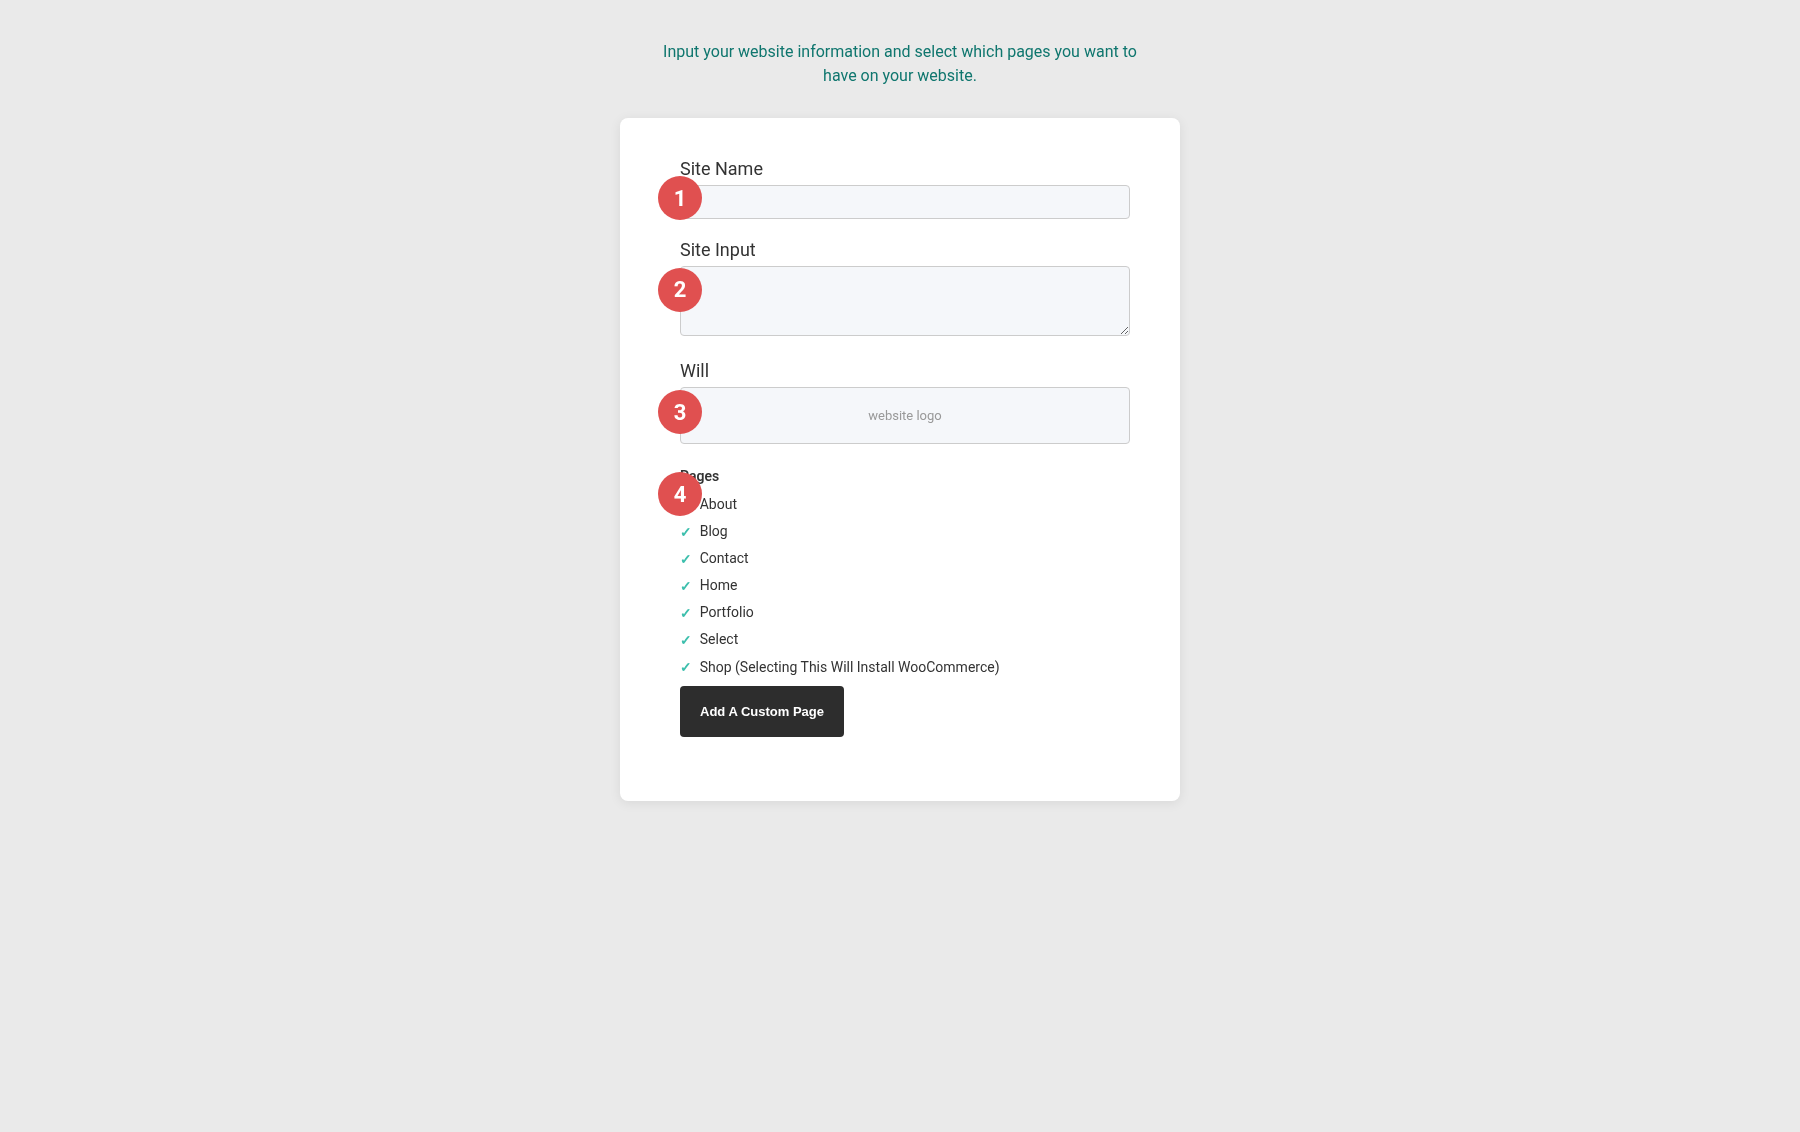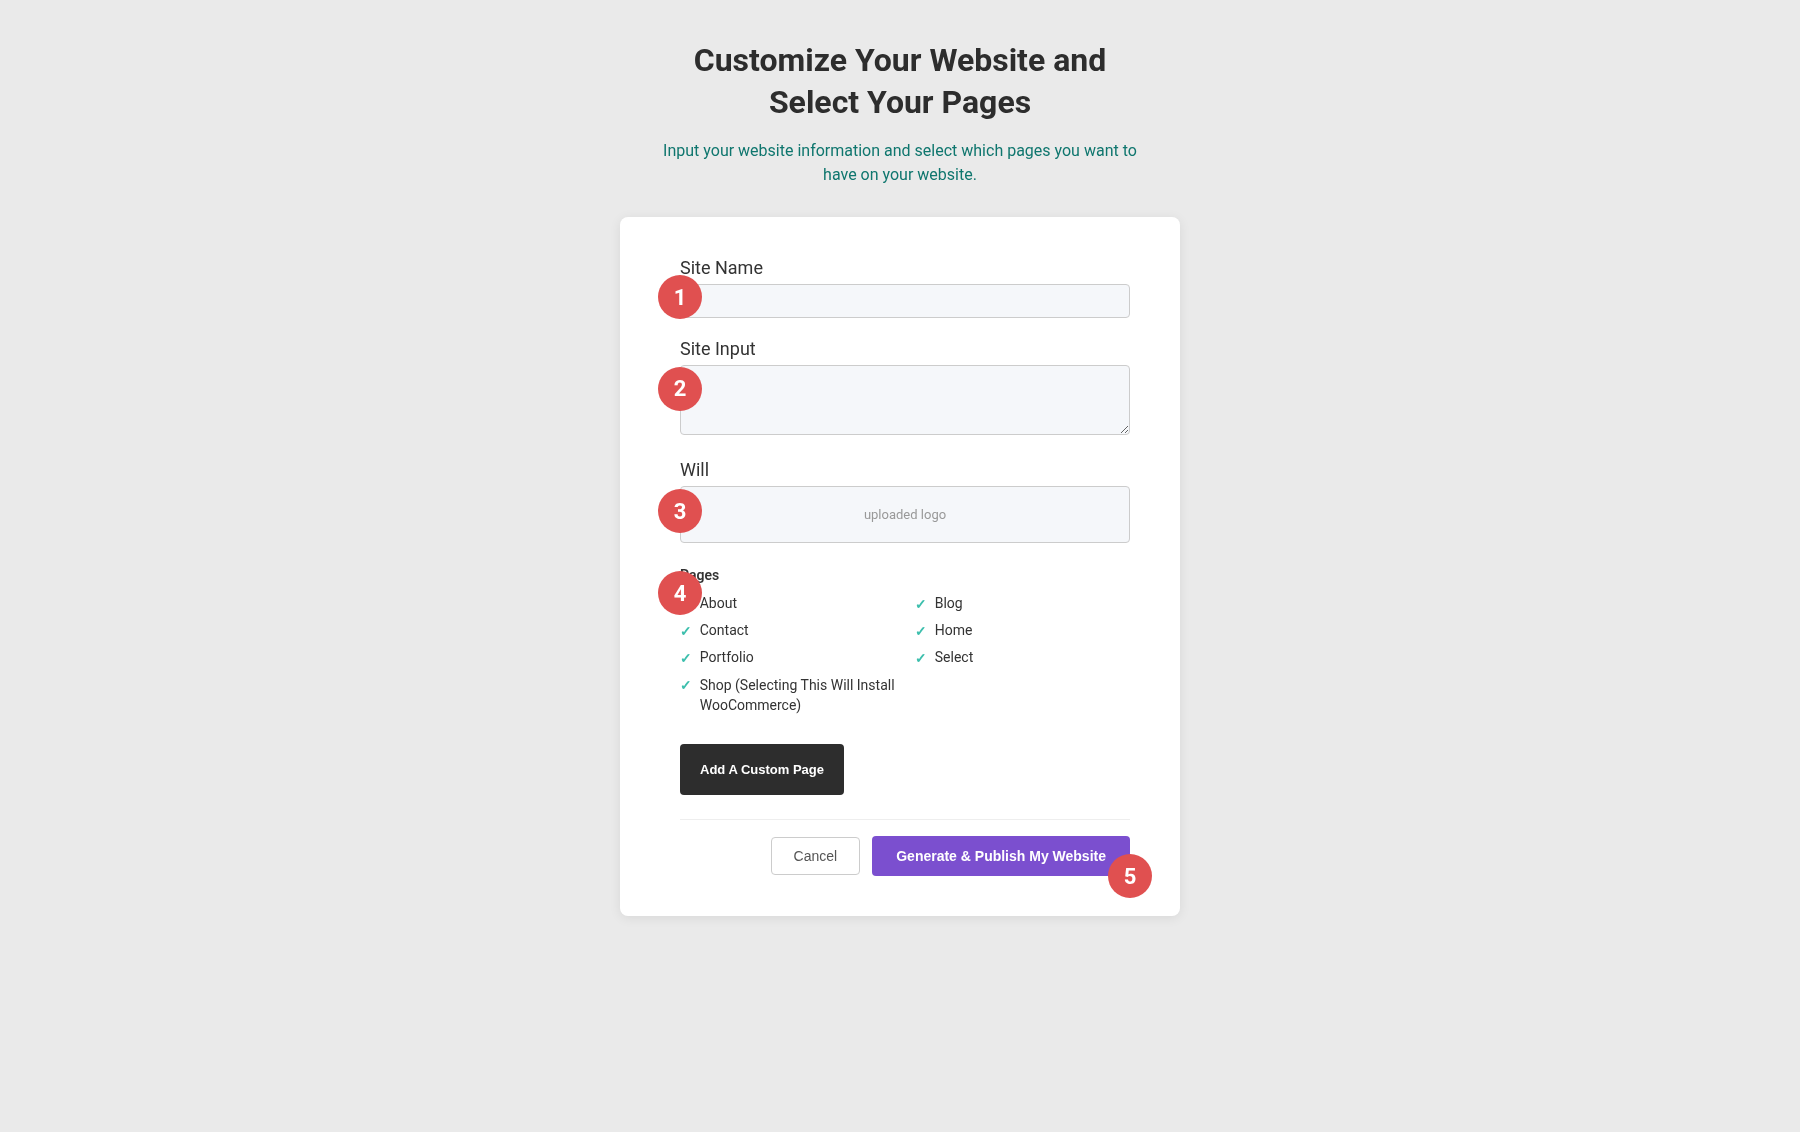--- a/index.html
+++ b/index.html
@@ -138,23 +138,23 @@
     .pages-label {
       font-size: 14px;
       font-weight: 600;
       color: #333;
       margin-bottom: 12px;
       display: block;
     }
 
     .pages-grid {
       display: grid;
-      grid-template-columns: 1fr 1fr;
+      grid-template-columns: 1fr;
       gap: 10px 20px;
-      margin-bottom: 21px;
+      margin-bottom: 0;
     }
 
     .page-item {
       display: flex;
       align-items: flex-start;
       gap: 8px;
       font-size: 14px;
       color: #333;
     }
 
@@ -237,45 +237,41 @@
     }
 
     .section-step-1 {
       top: 18px;
     }
   </style>
 </head>
 <body>
 
 <div class="page-header">
-  <h1 class="page-title">
-    <span>Customize Your Website and</span><br>
-    <span>Select Your Pages</span>
-  </h1>
   <p class="page-subtitle">Input your website information and select which pages you want to have on your website.</p>
 </div>
 
 <div class="card">
 
   <div class="form-section" style="position:relative; margin-bottom: 20px;">
     <div class="step-badge section-step-1">1</div>
     <label class="form-label">Site Name</label>
     <input type="text" class="form-input" placeholder="" style="">
   </div>
 
   <div class="form-section" style="position:relative; margin-bottom: 20px;">
     <div class="step-badge" style="top: 50%; transform: translateY(-50%);">2</div>
     <label class="form-label">Site Input</label>
     <textarea class="form-textarea" style=""></textarea>
   </div>
 
   <div class="form-section" style="position:relative; margin-bottom: 24px;">
     <div class="step-badge" style="top: 30px;">3</div>
     <label class="form-label">Will</label>
-    <div class="logo-preview-box">uploaded logo</div>
+    <div class="logo-preview-box">website logo</div>
   </div>
 
   <div class="pages-section" style="position:relative;">
     <div class="step-badge" style="top: 4px;">4</div>
     <span class="pages-label">Pages</span>
 
     <div class="pages-grid">
 
       <div class="page-item">
         <span class="check-icon">✓</span>
@@ -309,19 +305,14 @@
 
       <div class="page-item shop-item">
         <span class="check-icon">✓</span>
         <span class="page-item-text">Shop (Selecting This Will Install WooCommerce)</span>
       </div>
     </div>
 
     <button class="btn-add-custom">Add A Custom Page</button>
   </div>
 
-  <div class="card-footer">
-    <button class="btn-cancel">Cancel</button>
-    <button class="btn-publish">Generate &amp; Publish My Website</button>
-    <div class="step-badge-footer">5</div>
-  </div>
 
 </div>
 
 </body></html>

